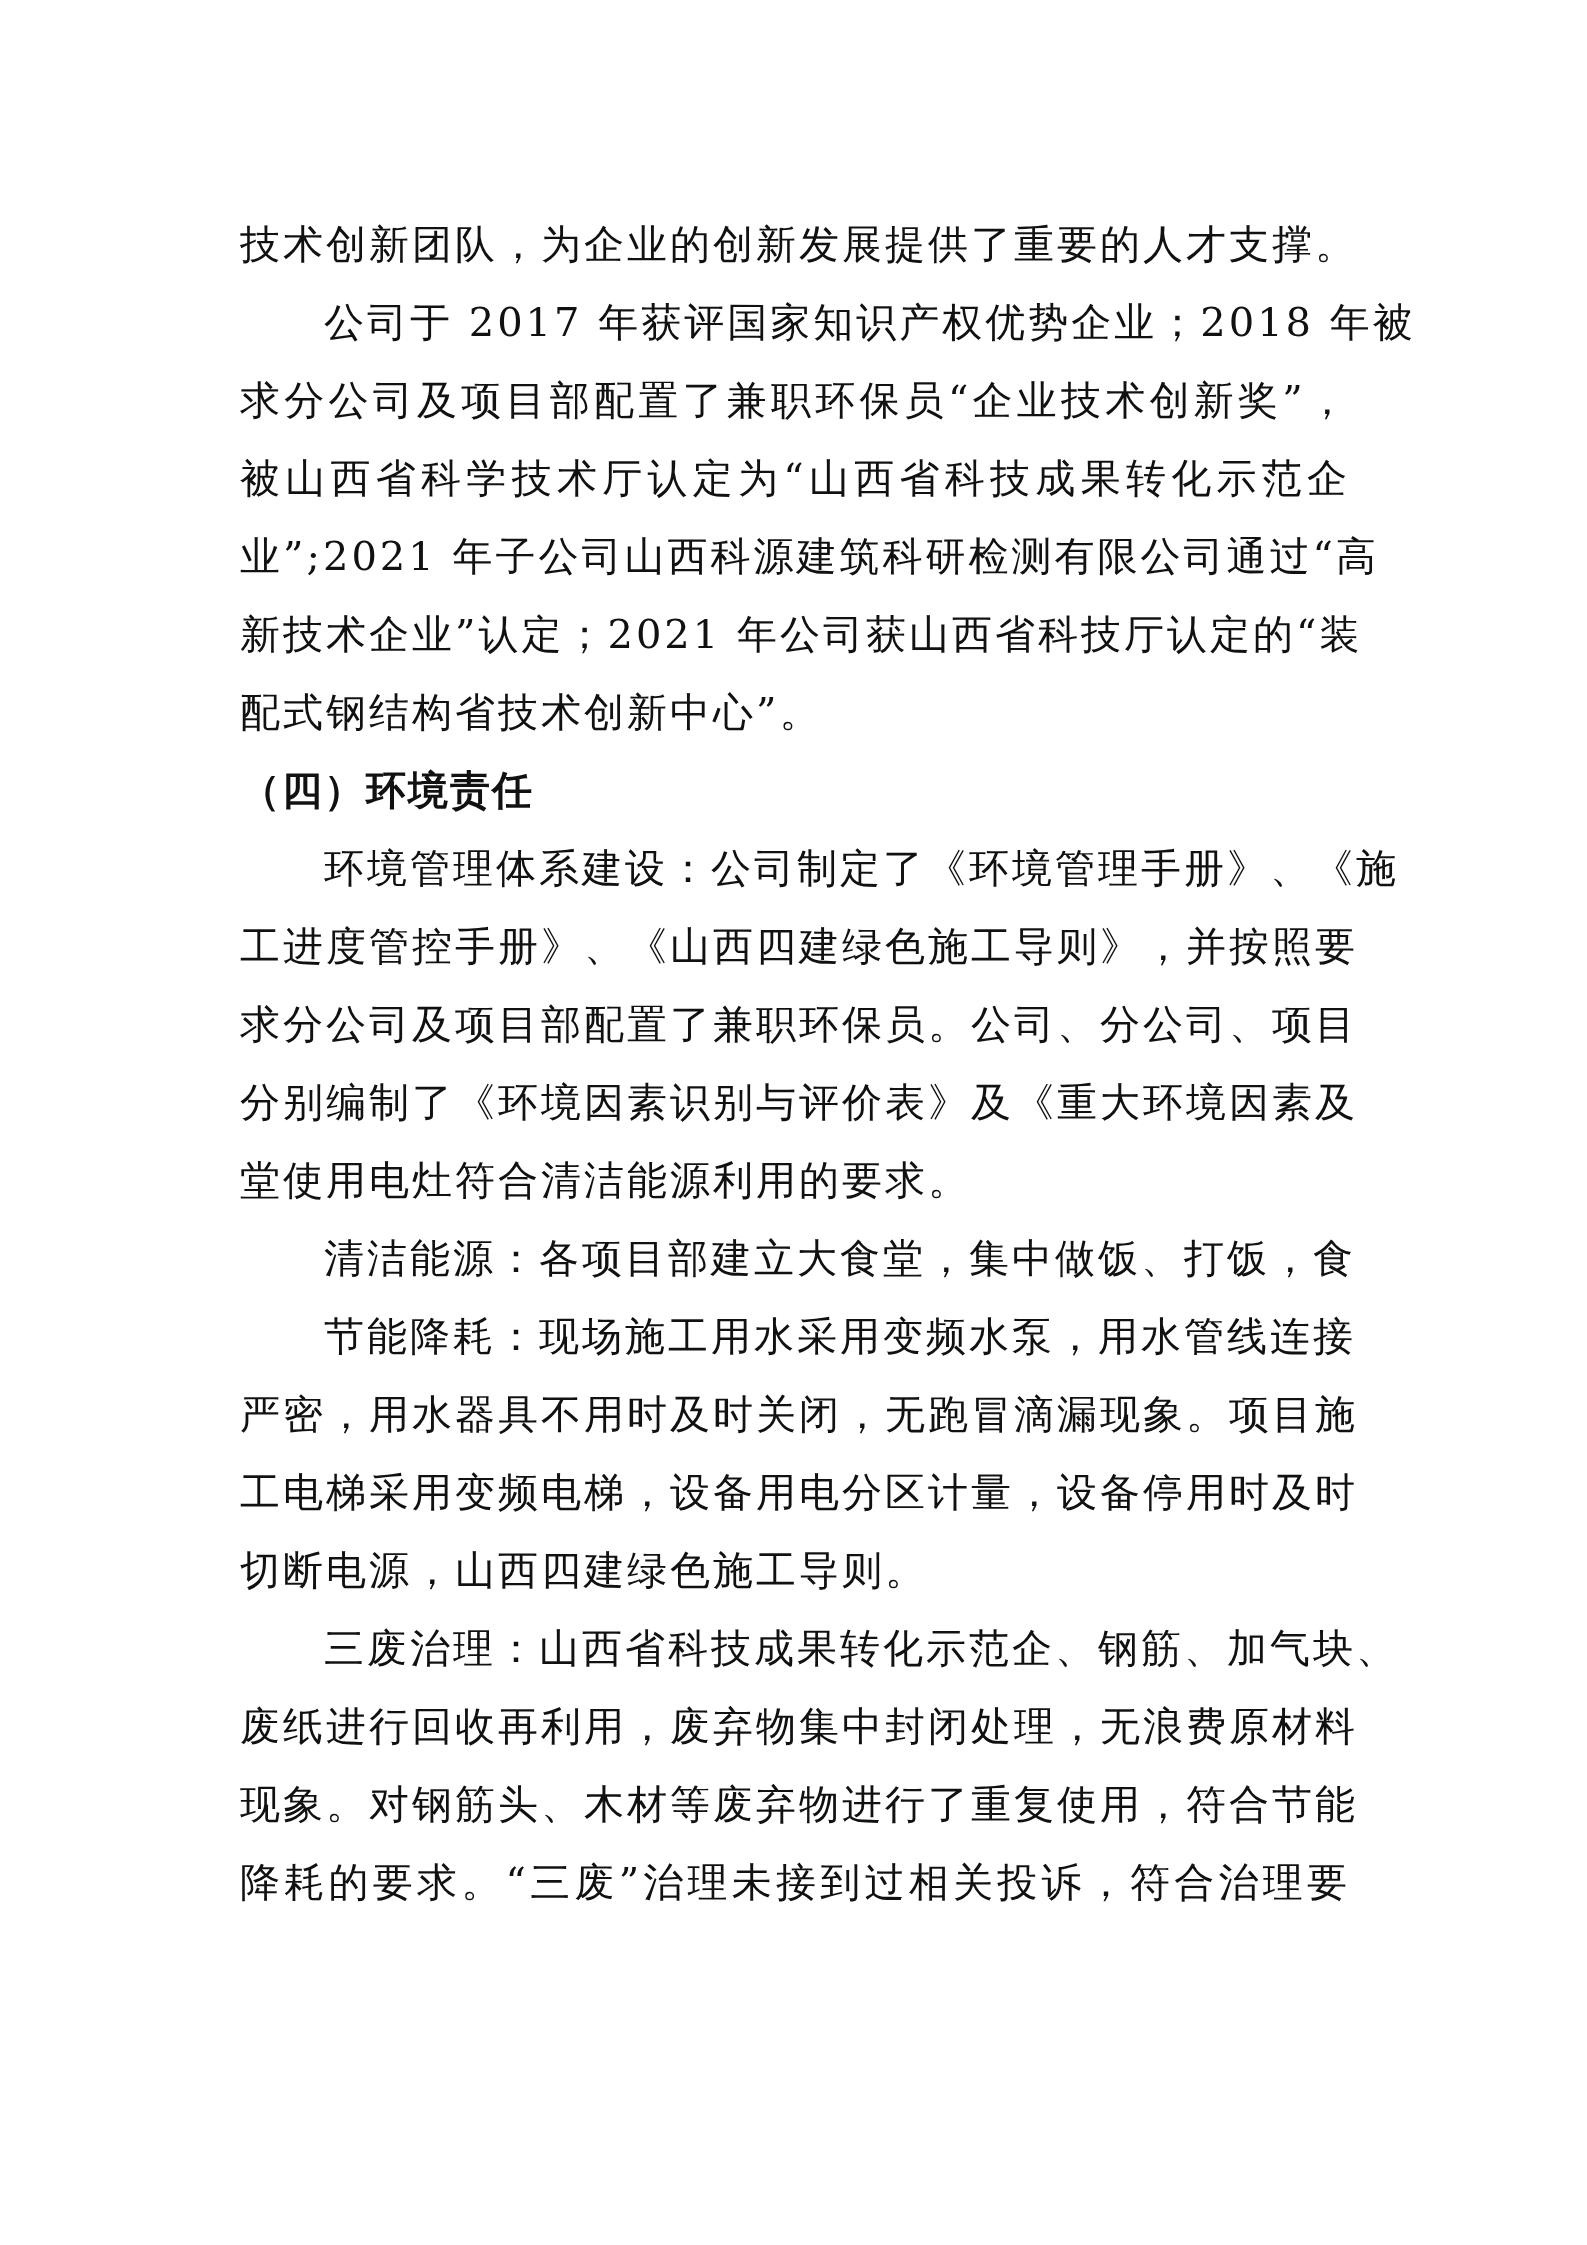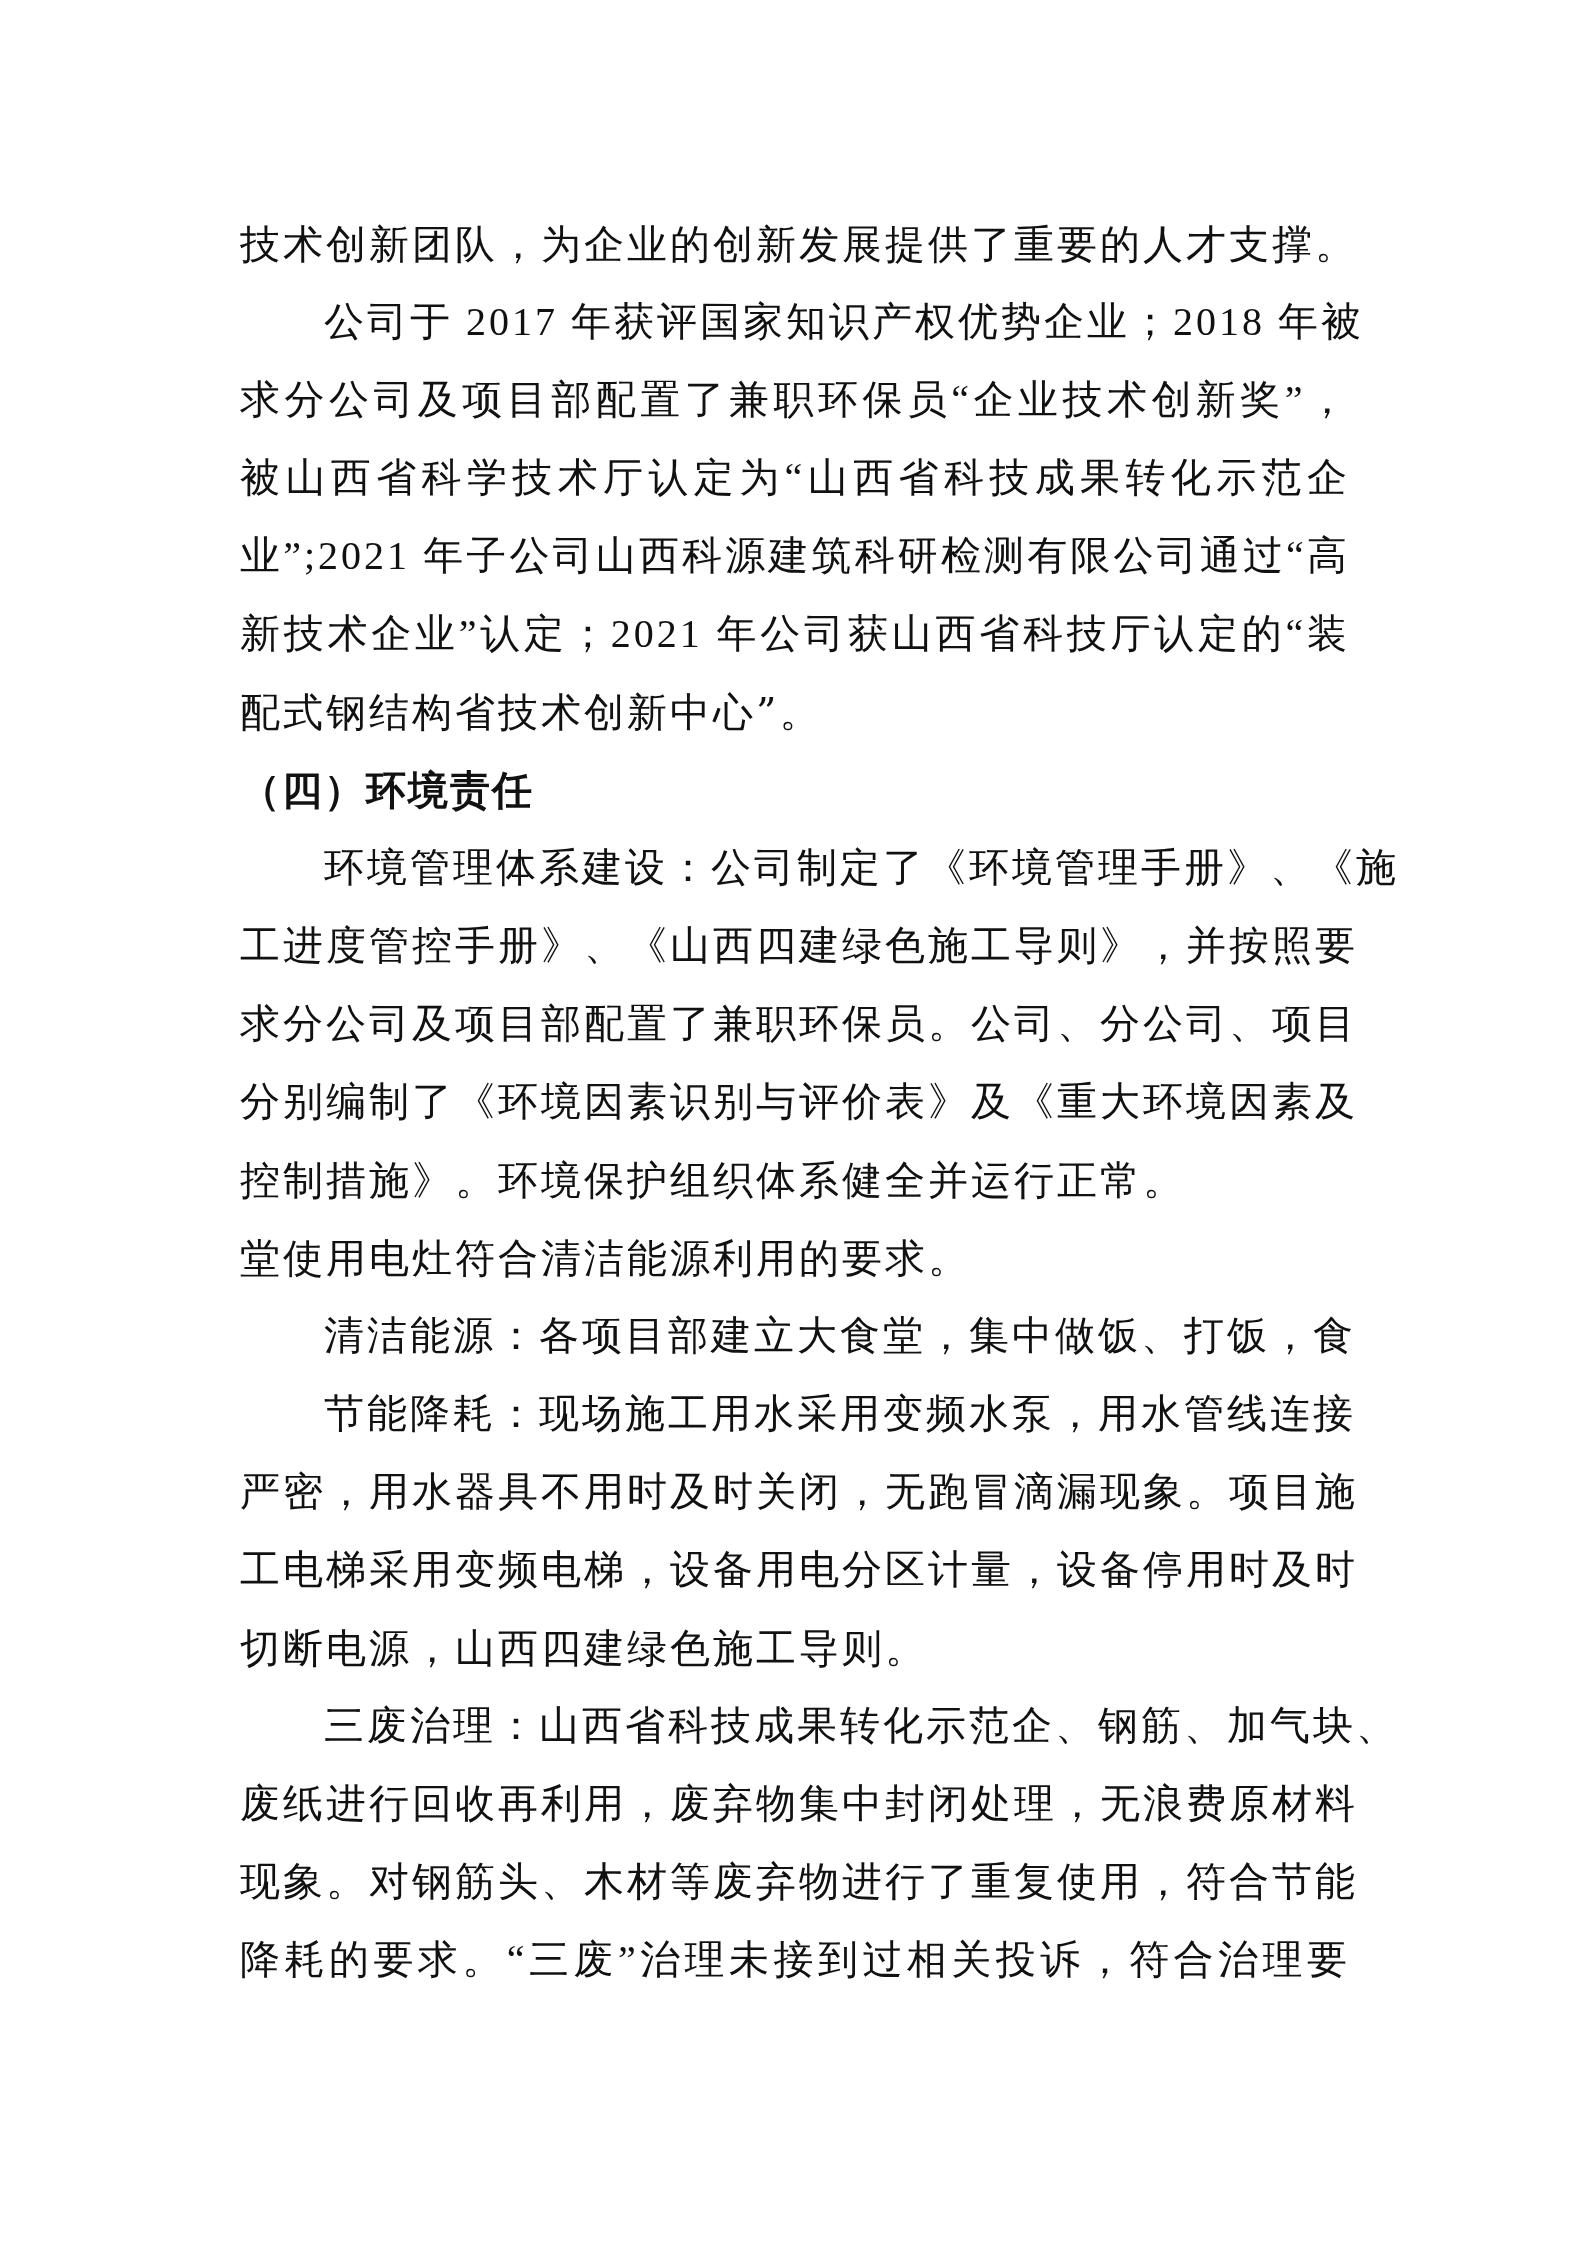--- a/index.html
+++ b/index.html
@@ -35,21 +35,20 @@
       font-size: 40px;
       white-space: nowrap;
       letter-spacing: 3px;
     }
     .line.indent {
       padding-left: 84px;
     }
     .line.justify {
       text-align: justify;
       text-align-last: justify;
-      font-family: Liberation Serif, serif;
     }
     .heading {
       font-weight: bold;
       font-family: "DejaVu Sans", "Liberation Sans", sans-serif;
       letter-spacing: 2px;
     }
   </style>
 </head>
 <body>
 
@@ -71,21 +70,20 @@
 
     <div>
       <div class="line heading">（四）环境责任</div>
     </div>
 
     <div>
       <div class="line indent justify">环境管理体系建设：公司制定了《环境管理手册》、《施</div>
       <div class="line justify">工进度管控手册》、《山西四建绿色施工导则》，并按照要</div>
       <div class="line justify">求分公司及项目部配置了兼职环保员。公司、分公司、项目</div>
       <div class="line justify">分别编制了《环境因素识别与评价表》及《重大环境因素及</div>
-      <div class="line">控制措施》。环境保护组织体系健全并运行正常。</div>
     </div>
 
     <div>
       <div class="line">堂使用电灶符合清洁能源利用的要求。</div>
       <div class="line indent justify">清洁能源：各项目部建立大食堂，集中做饭、打饭，食</div>
     </div>
 
     <div>
       <div class="line indent justify">节能降耗：现场施工用水采用变频水泵，用水管线连接</div>
       <div class="line justify">严密，用水器具不用时及时关闭，无跑冒滴漏现象。项目施</div>

